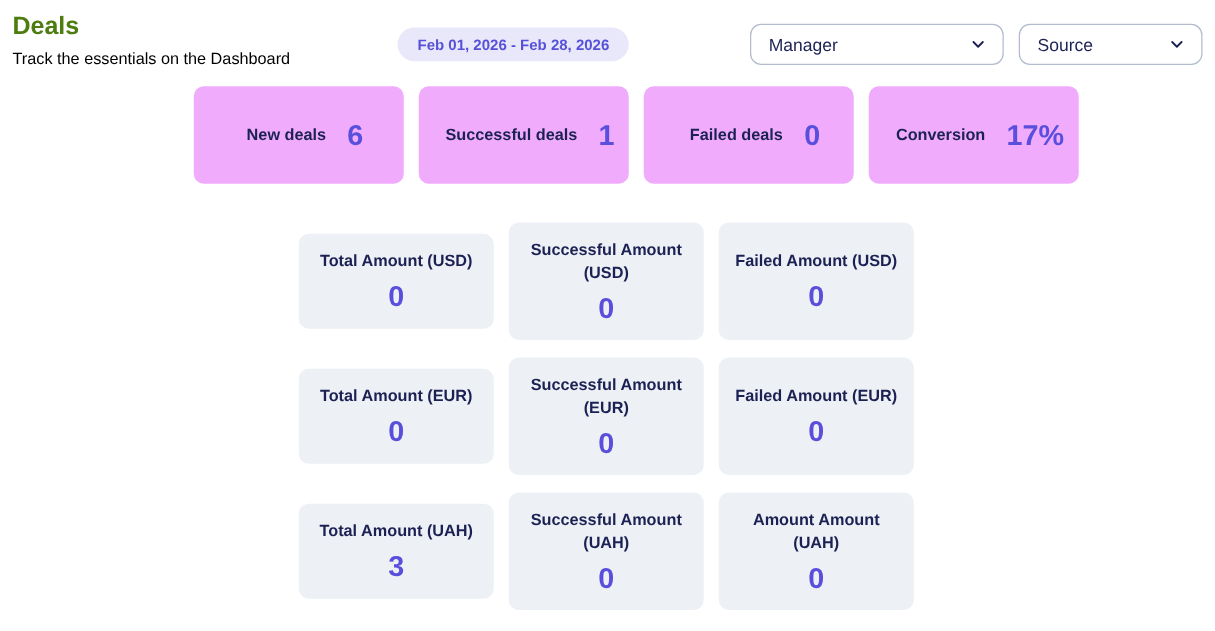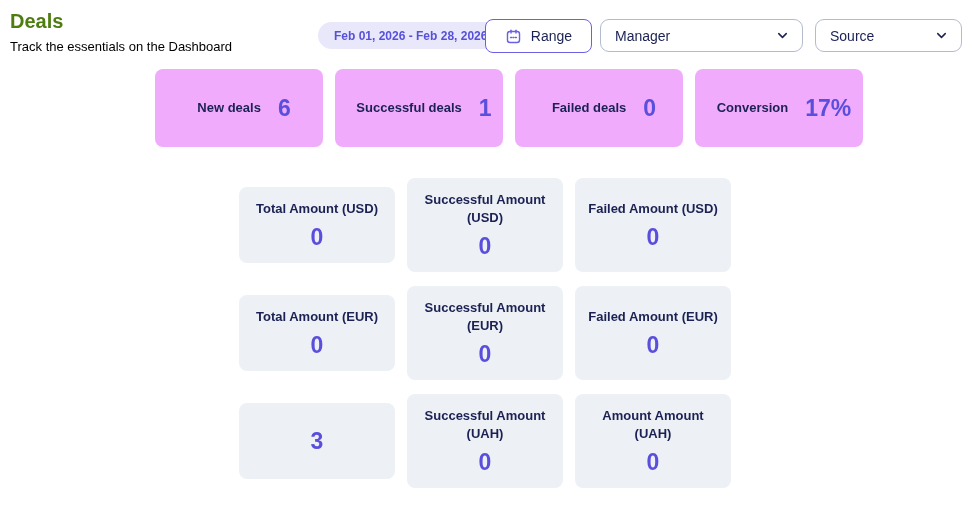--- a/index.html
+++ b/index.html
@@ -89,33 +89,20 @@
 </head>
 <body>
 
 <div id="app">
 
   <div class="page-title">Deals</div>
   <div class="page-subtitle">Track the essentials on the Dashboard</div>
 
   <div class="date-pill">Feb 01, 2026 - Feb 28, 2026</div>
 
-  <button class="range-btn">
-    <span class="icon">
-      <svg width="17" height="17" viewBox="0 0 24 24" fill="none" stroke="#6A5FE5" stroke-width="2" stroke-linecap="round">
-        <rect x="3.5" y="5" width="17" height="15.5" rx="3.5"></rect>
-        <line x1="8.5" y1="3" x2="8.5" y2="7"></line>
-        <line x1="15.5" y1="3" x2="15.5" y2="7"></line>
-        <line x1="7.8" y1="13.5" x2="9.3" y2="13.5"></line>
-        <line x1="11.2" y1="13.5" x2="12.7" y2="13.5"></line>
-        <line x1="14.6" y1="13.5" x2="16.1" y2="13.5"></line>
-      </svg>
-    </span>
-    <span>Range</span>
-  </button>
 
   <div class="select select-source">
     <span>Source</span>
     <span class="chev">
       <svg width="15" height="15" viewBox="0 0 24 24" fill="none" stroke="#1B2153" stroke-width="2.4" stroke-linecap="round" stroke-linejoin="round">
         <polyline points="6 9 12 15 18 9"></polyline>
       </svg>
     </span>
   </div>
 
@@ -174,20 +161,21 @@
         <div class="card-value">0</div>
       </div>
       <div class="amount-card tall">
         <div class="card-label">Failed Amount (EUR)</div>
         <div class="card-value">0</div>
       </div>
     </div>
 
     <div class="amount-row">
       <div class="amount-card short">
+        <div class="card-label">Total Amount (UAH)</div>
         <div class="card-value">3</div>
       </div>
       <div class="amount-card tall">
         <div class="card-label">Successful Amount (UAH)</div>
         <div class="card-value">0</div>
       </div>
       <div class="amount-card tall">
         <div class="card-label">Amount Amount (UAH)</div>
         <div class="card-value">0</div>
       </div>

